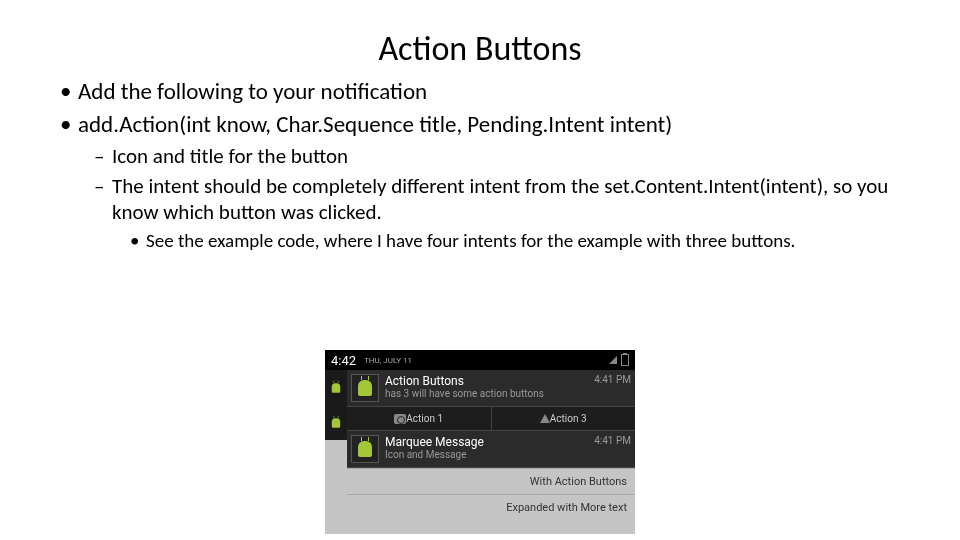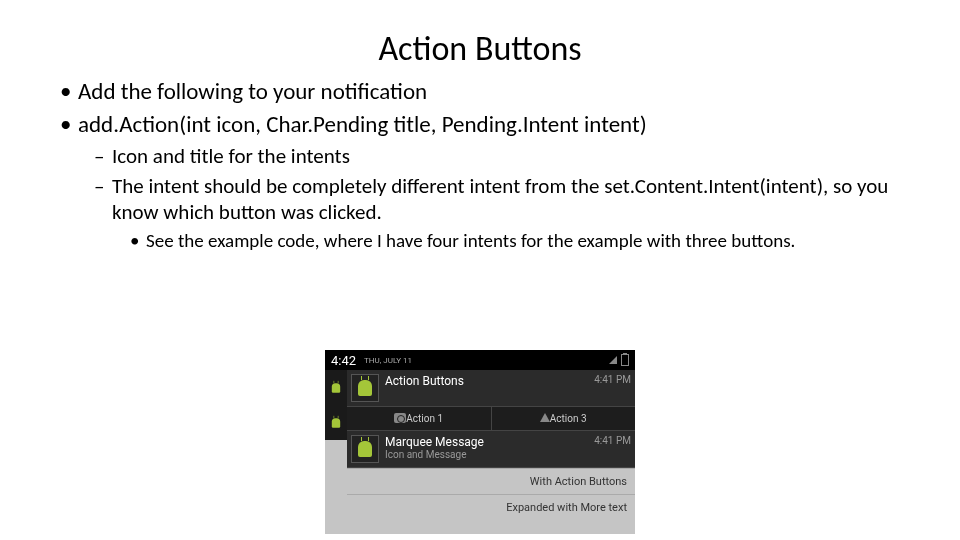--- a/index.html
+++ b/index.html
@@ -135,20 +135,21 @@
   .notif-sub   { color:#999; font-size:10px; }
   .notif-time  { color:#999; font-size:10px; }
   .actions {
     background:#1d1d1d;
     display:flex;
     border-bottom:1px solid #444;
   }
   .act {
     flex:1;
     display:flex;
+    align-items:center;
     justify-content:center;
     color:#ccc;
     font-size:10px;
     padding:6px 0;
     border-right:1px solid #444;
   }
   .act:last-child{border-right:none;}
   .ico {
     width:12px;height:10px;display:inline-block;
   }
@@ -177,26 +178,26 @@
 <div class="slide">
   <div class="title">Action Buttons</div>
 
   <div class="content">
     <div class="b1">
       <div class="dot">•</div>
       <div>Add the following to your notification</div>
     </div>
     <div class="b1">
       <div class="dot">•</div>
-      <div>add.Action(int icon, Char.Pending title, Pending.Intent intent)</div>
+      <div>add.Action(int know, Char.Sequence title, Pending.Intent intent)</div>
     </div>
 
     <div class="b2">
       <div class="dash">–</div>
-      <div>Icon and title for the intents</div>
+      <div>Icon and title for the button</div>
     </div>
     <div class="b2">
       <div class="dash">–</div>
       <div>The intent should be completely different intent from the set.Content.Intent(intent), so you know which button was clicked.</div>
     </div>
 
     <div class="b3">
       <div class="dot">•</div>
       <div>See the example code, where I have four intents for the example with three buttons.</div>
     </div>
@@ -220,20 +221,21 @@
     </div>
 
     <div style="margin-left:22px">
       <div class="notif">
         <div class="notif-row">
           <div class="app-icon">
               <span class="droid"></span>
             </div>
           <div class="notif-text">
             <div class="notif-title">Action Buttons</div>
+            <div class="notif-sub">has 3 will have some action buttons</div>
           </div>
           <div class="notif-time">4:41 PM</div>
         </div>
       </div>
       <div class="actions">
         <div class="act">
           <span class="ico cam"></span>
           <span>Action 1</span>
         </div>
         <div class="act">

